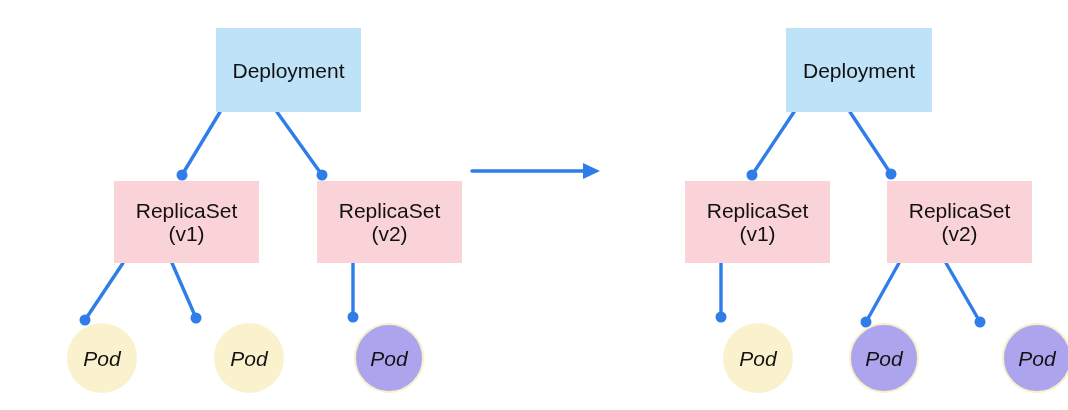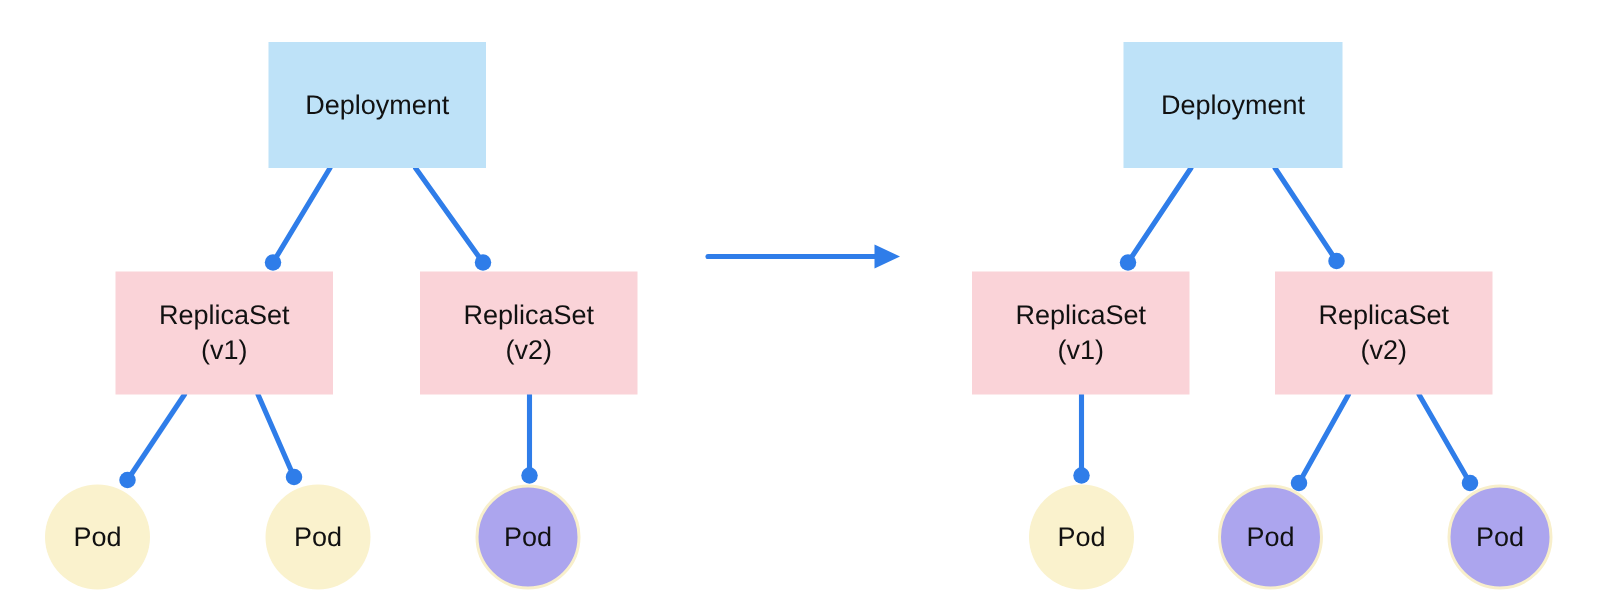--- a/index.html
+++ b/index.html
@@ -36,29 +36,31 @@
   }
   .dot { fill: var(--connector); }
   .arrow-head { fill: var(--connector); }
   .node {
     position: absolute;
     display: flex;
     flex-direction: column;
     align-items: center;
     justify-content: center;
     text-align: center;
-    font-size: 18px;
+    font-size: 21px;
     line-height: 23px;
     color: var(--text);
+    margin-left: 37px;
   }
   .rect.deployment { background: var(--deployment-fill); }
   .rect.replicaset { background: var(--replicaset-fill); text-align: right; }
   .pod {
     width: 70px; height: 70px;
     border-radius: 50%;
+    font-style: italic;
   }
   .pod.variant-v1 { background: var(--pod-v1-fill); }
   .pod.variant-v2 { background: var(--pod-v2-fill); border: 2px solid var(--pod-v2-border); }
 </style>
 </head>
 <body>
 
 <div class="canvas">
 
   <svg class="connector-layer" viewBox="0 0 1068 410" aria-hidden="true">

